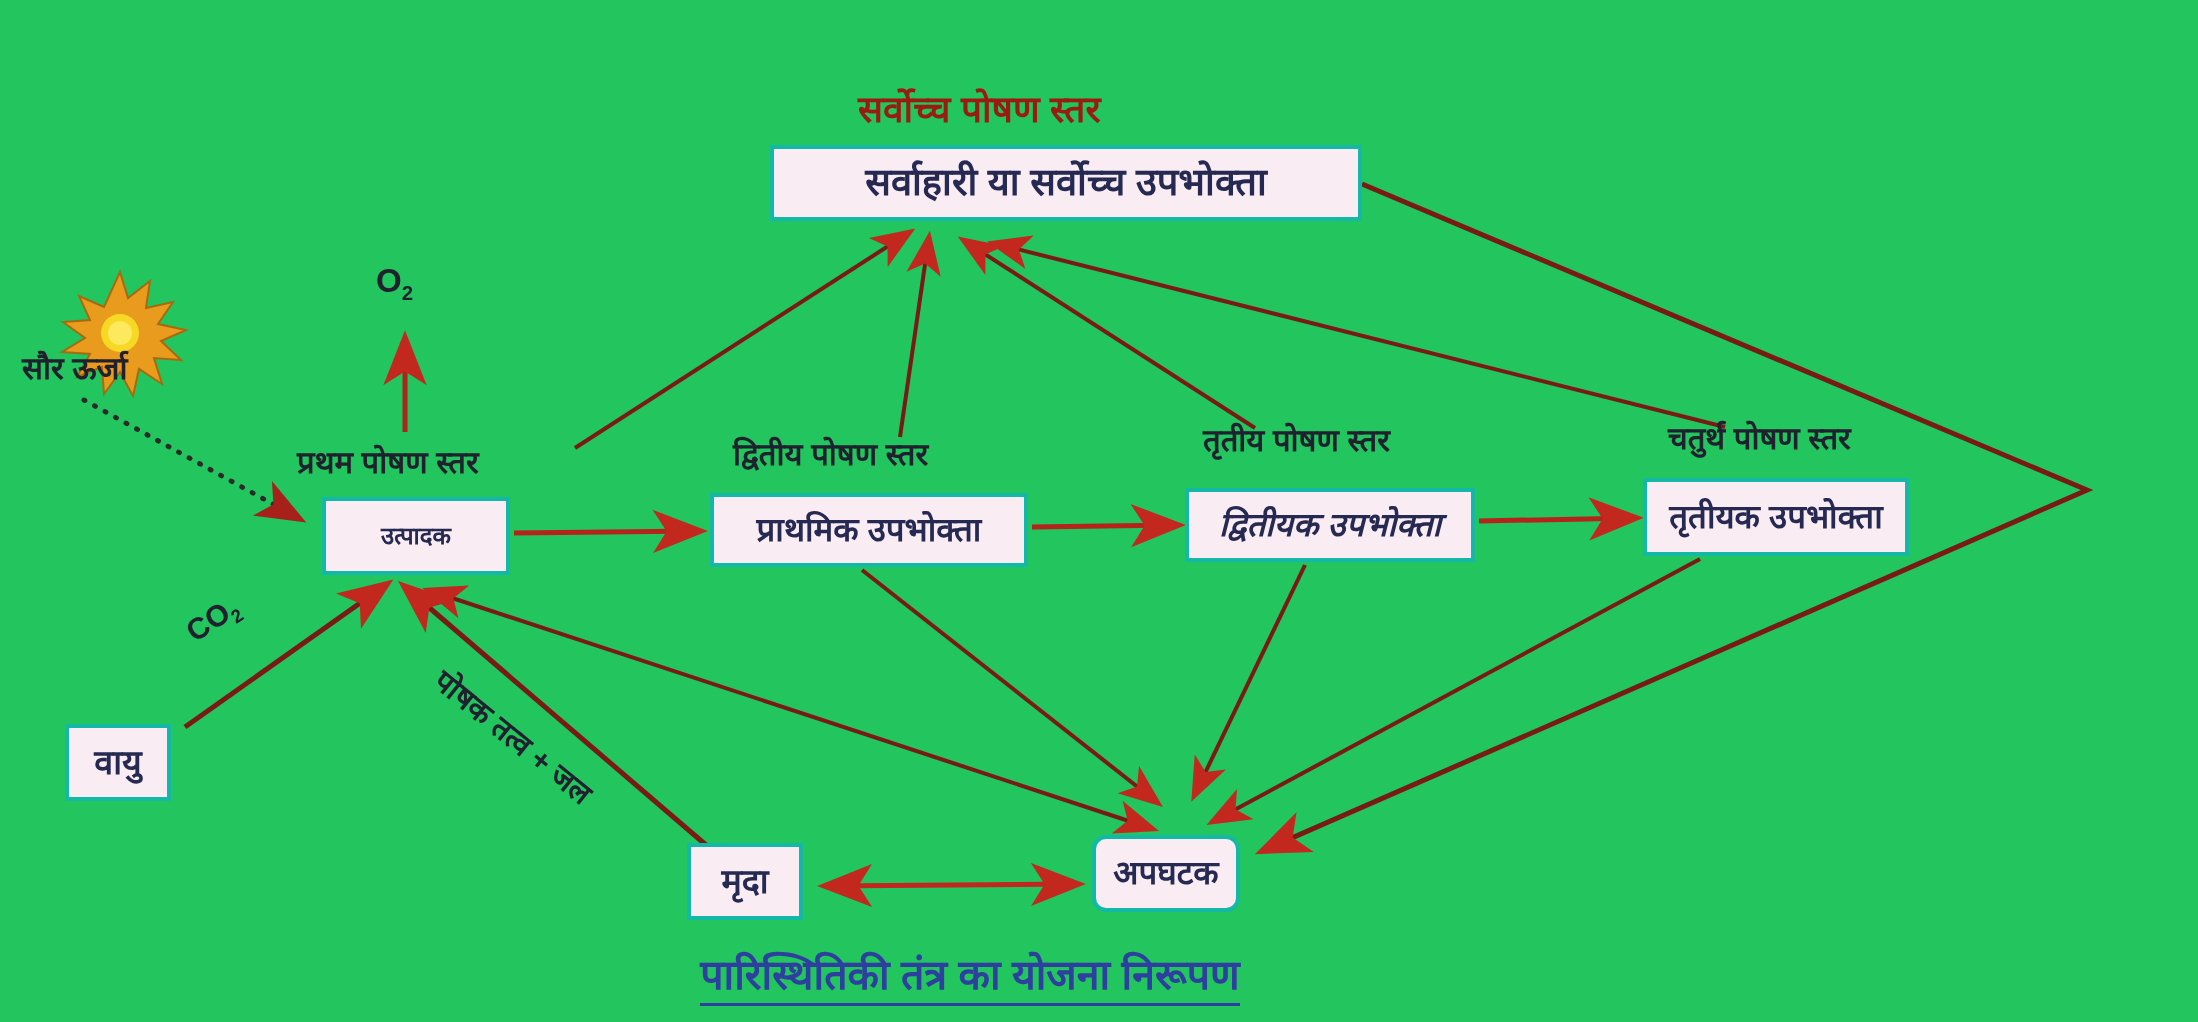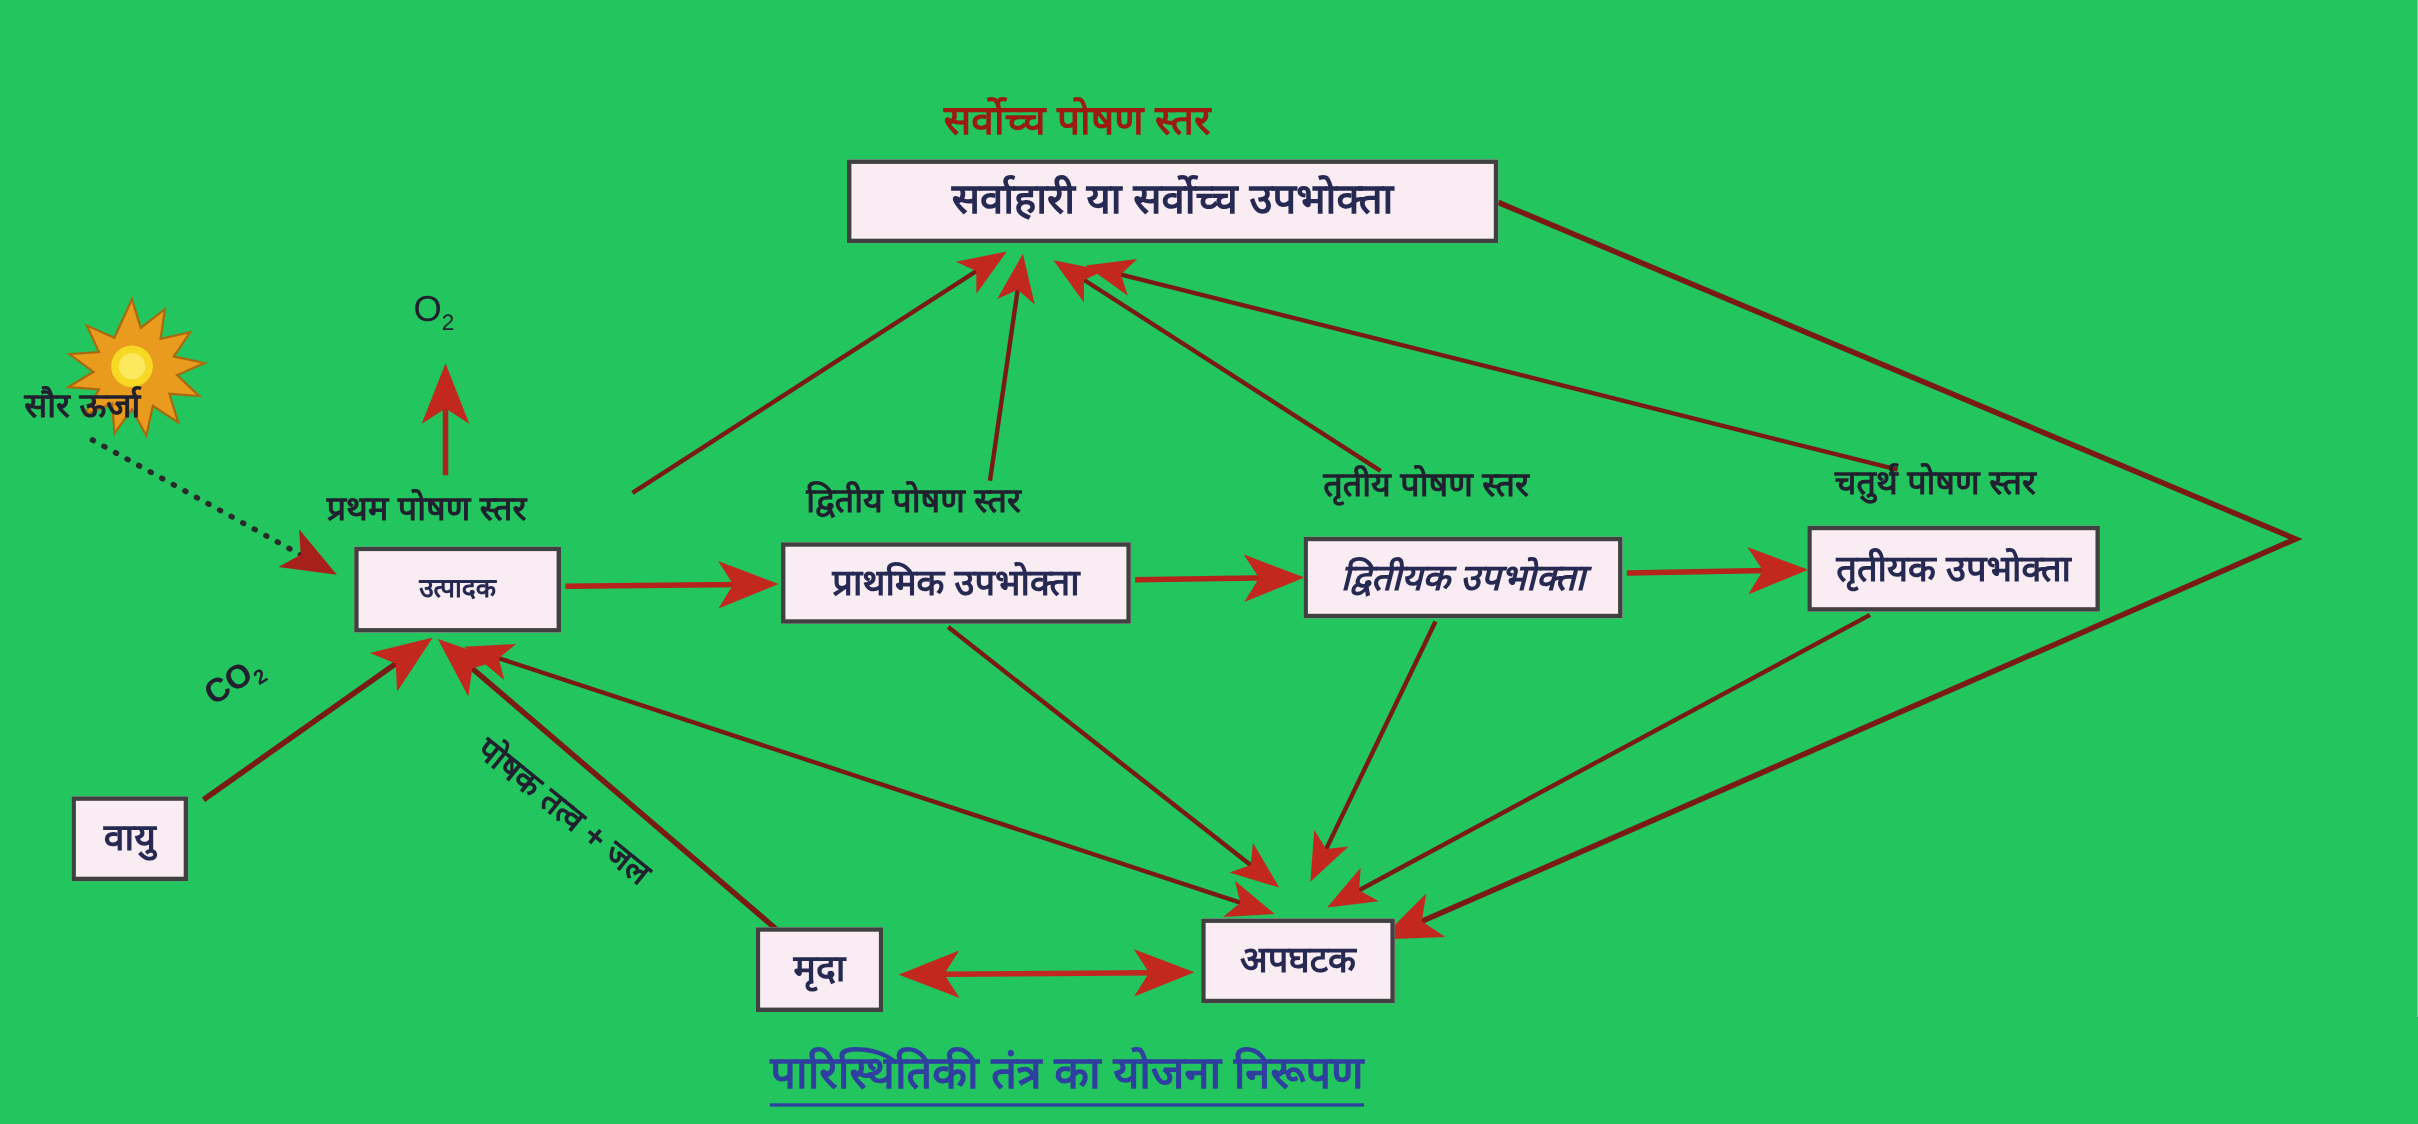--- a/index.html
+++ b/index.html
@@ -3,38 +3,38 @@
 <meta charset="utf-8">
 <style>
   html,body{margin:0;padding:0;background:#ffffff;}
   #stage{
     position:relative;width:2198px;height:1022px;overflow:hidden;
     background:#22c55e;
     font-family:"Liberation Sans","DejaVu Sans",sans-serif;
   }
   .box{
     position:absolute;display:flex;align-items:center;justify-content:center;
-    background:#f9edf3;border:4px solid #404040;color:#262a52;
+    background:#f9edf3;border:4px solid #14b8a6;color:#262a52;
     font-weight:bold;box-sizing:border-box;text-align:center;line-height:1.1;
   }
   .lvl{
     position:absolute;color:#20202f;font-weight:bold;font-size:31px;white-space:nowrap;
   }
   .plain{position:absolute;color:#20202f;font-weight:bold;white-space:nowrap;}
   #apex-box{left:770px;top:145px;width:592px;height:76px;font-size:38px;}
   #producer-box{left:322px;top:497px;width:188px;height:78px;font-size:24px;}
   #primary-box{left:710px;top:493px;width:318px;height:74px;font-size:33px;}
   #secondary-box{left:1185px;top:488px;width:290px;height:74px;font-size:33px;font-style:italic;}
   #tertiary-box{left:1643px;top:478px;width:266px;height:78px;font-size:33px;}
   #air-box{left:65px;top:724px;width:106px;height:77px;font-size:34px;}
   #soil-box{left:687px;top:843px;width:116px;height:77px;font-size:34px;}
-  #decomposer-box{left:1092px;top:835px;width:176px;height:77px;font-size:33px;}
+  #decomposer-box{left:1092px;top:835px;width:148px;height:77px;font-size:33px;border-radius:14px;}
   #top-heading{left:858px;top:82px;font-size:37px;color:#9b1b10;}
   #solar-label{left:22px;top:346px;font-size:31px;}
-  #o2-label{left:376px;top:262px;font-size:33px;font-weight:normal;}
+  #o2-label{left:376px;top:262px;font-size:33px;font-weight:bold;}
   #co2-label{left:180px;top:620px;font-size:30px;transform:rotate(-33deg);transform-origin:left top;}
   #nutrients-label{left:452px;top:660px;font-size:30px;transform:rotate(39deg);transform-origin:left top;}
   sub{font-size:0.62em;}
   #bottom-title{
     position:absolute;left:560px;top:945px;width:820px;text-align:center;
   }
   #bottom-title span{
     display:inline-block;color:#2e3f9f;font-weight:bold;font-size:41px;
     border-bottom:3px solid #2e3f9f;padding-bottom:2px;white-space:nowrap;
   }

